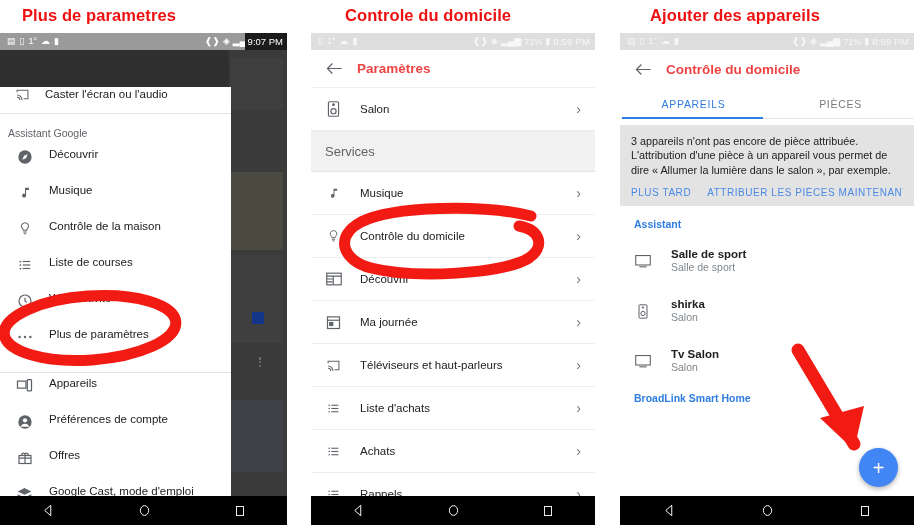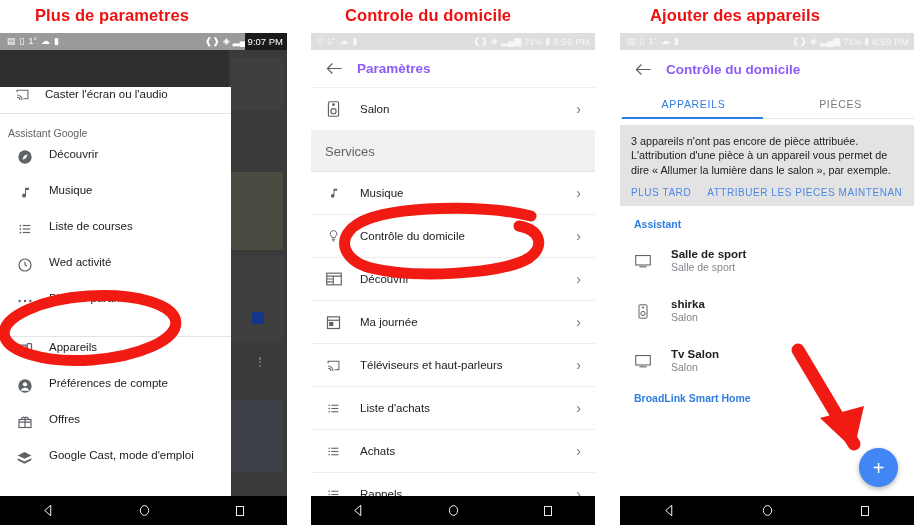--- a/index.html
+++ b/index.html
@@ -10,21 +10,21 @@
     overflow: hidden;
   }
   .sheet { position: relative; width: 914px; height: 525px; background: #fff; }
 
   
   .caption {
     position: absolute; top: 6px;
     font-size: 16.5px; font-weight: bold; color: #ee1111;
     letter-spacing: 0.1px; white-space: nowrap;
   }
-  #cap1 { left: 35px; text-align: right; }
+  #cap1 { left: 22px; text-align: right; }
   #cap2 { left: 345px; }
   #cap3 { left: 650px; }
 
   
   .panel {
     position: absolute; top: 33px; height: 492px;
     background: #ffffff; overflow: hidden;
   }
   #panel1 { left: 0px;   width: 287px; }
   #panel2 { left: 311px; width: 284px; }
@@ -83,21 +83,21 @@
   .ico svg { display: block; }
 
   
   .appbar {
     height: 38px; display: flex; align-items: center; gap: 0;
     padding: 0 10px; background: #ffffff;
     border-bottom: 1px solid #eeeeee;
   }
   .appbar .back { width: 26px; display:flex; align-items:center; justify-content:center; }
   .appbar .title {
-    font-size: 13.5px; font-weight: bold; color: #8b5cf6;
+    font-size: 13.5px; font-weight: bold; color: #ef4444;
     margin-left: 10px;
   }
   .appbar .kebab { margin-left: auto; width: 22px;
     display:flex; align-items:center; justify-content:center; }
   .kdot { width:2.5px; height:2.5px; background:#5f6368; border-radius:50%; margin:1.2px 0; }
 
   .list-row {
     display: flex; align-items: center; height: 43px;
     padding: 0 14px; border-bottom: 1px solid #ededed;
     background: #fff;
@@ -234,20 +234,28 @@
 
         <div class="drawer-item">
           <span class="ico">
             <svg width="14" height="16" viewBox="0 0 24 24" fill="#5f6368">
                 <path d="M12 3v10.6a3.3 3.3 0 1 0 1.8 2.9V7h5V3z"></path>
               </svg>
           </span>
           <span class="dlabel">Musique</span>
         </div>
 
+        <div class="drawer-item">
+          <span class="ico">
+            <svg width="14" height="17" viewBox="0 0 24 24" fill="none" stroke="#5f6368" stroke-width="1.8">
+              <path d="M9 18h6M10 21h4M12 2a6 6 0 0 0-4 10.5c.8.8 1 1.5 1 2.5h6c0-1 .2-1.7 1-2.5A6 6 0 0 0 12 2z"></path>
+            </svg>
+          </span>
+          <span class="dlabel">Contrôle de la maison</span>
+        </div>
 
         <div class="drawer-item">
           <span class="ico">
             <svg width="16" height="14" viewBox="0 0 24 24" fill="#5f6368">
               <circle cx="4" cy="6" r="1.5"></circle>
                 <circle cx="4" cy="12" r="1.5"></circle>
                 <circle cx="4" cy="18" r="1.5"></circle>
               <rect x="8" y="5" width="13" height="2"></rect>
                 <rect x="8" y="11" width="13" height="2"></rect>
                 <rect x="8" y="17" width="13" height="2"></rect>

